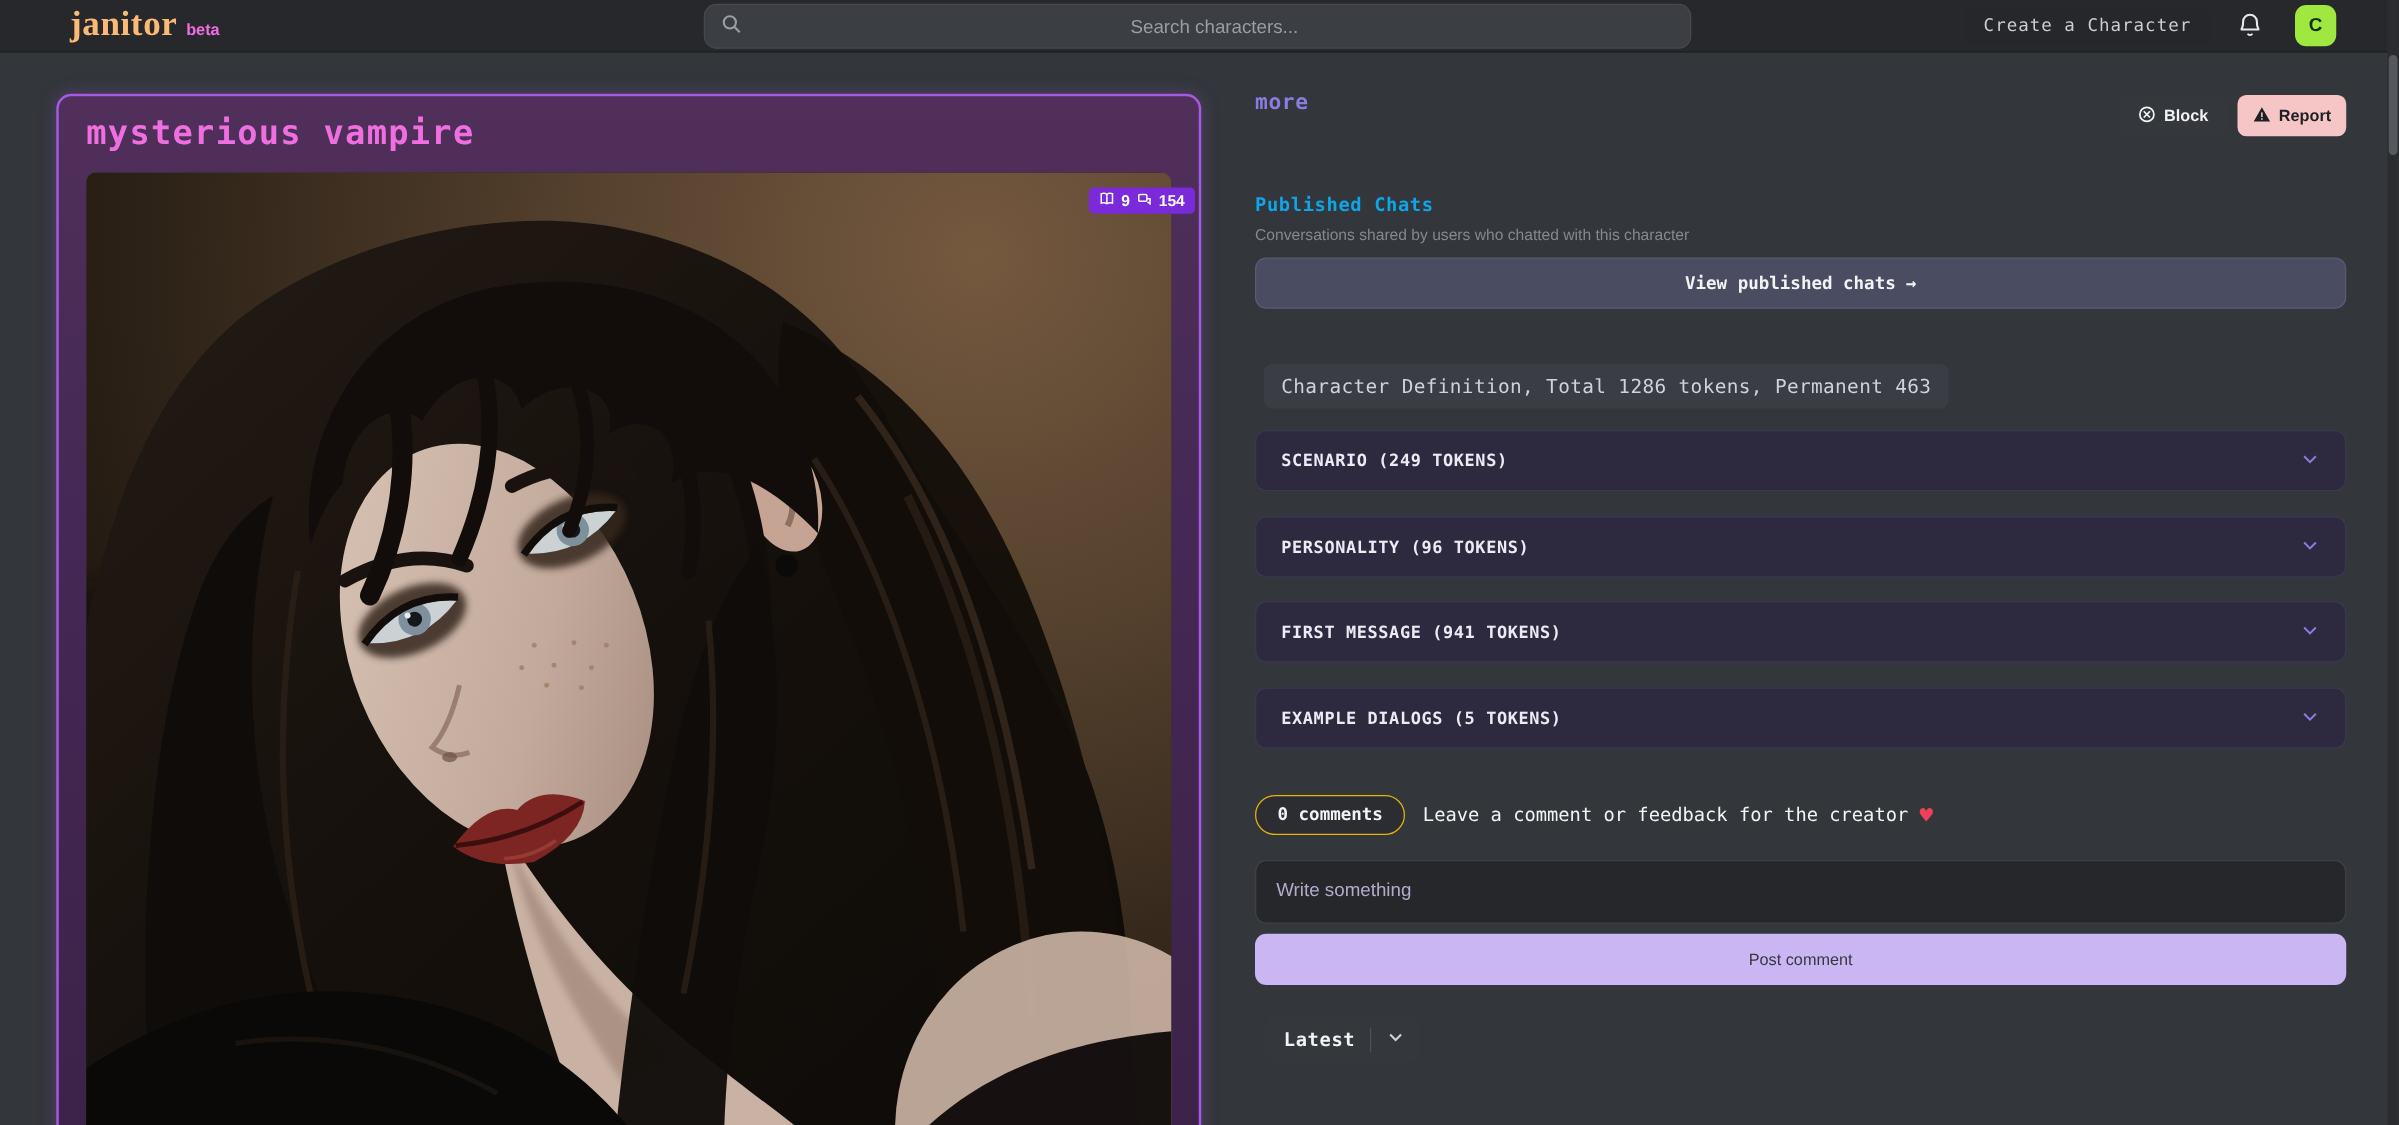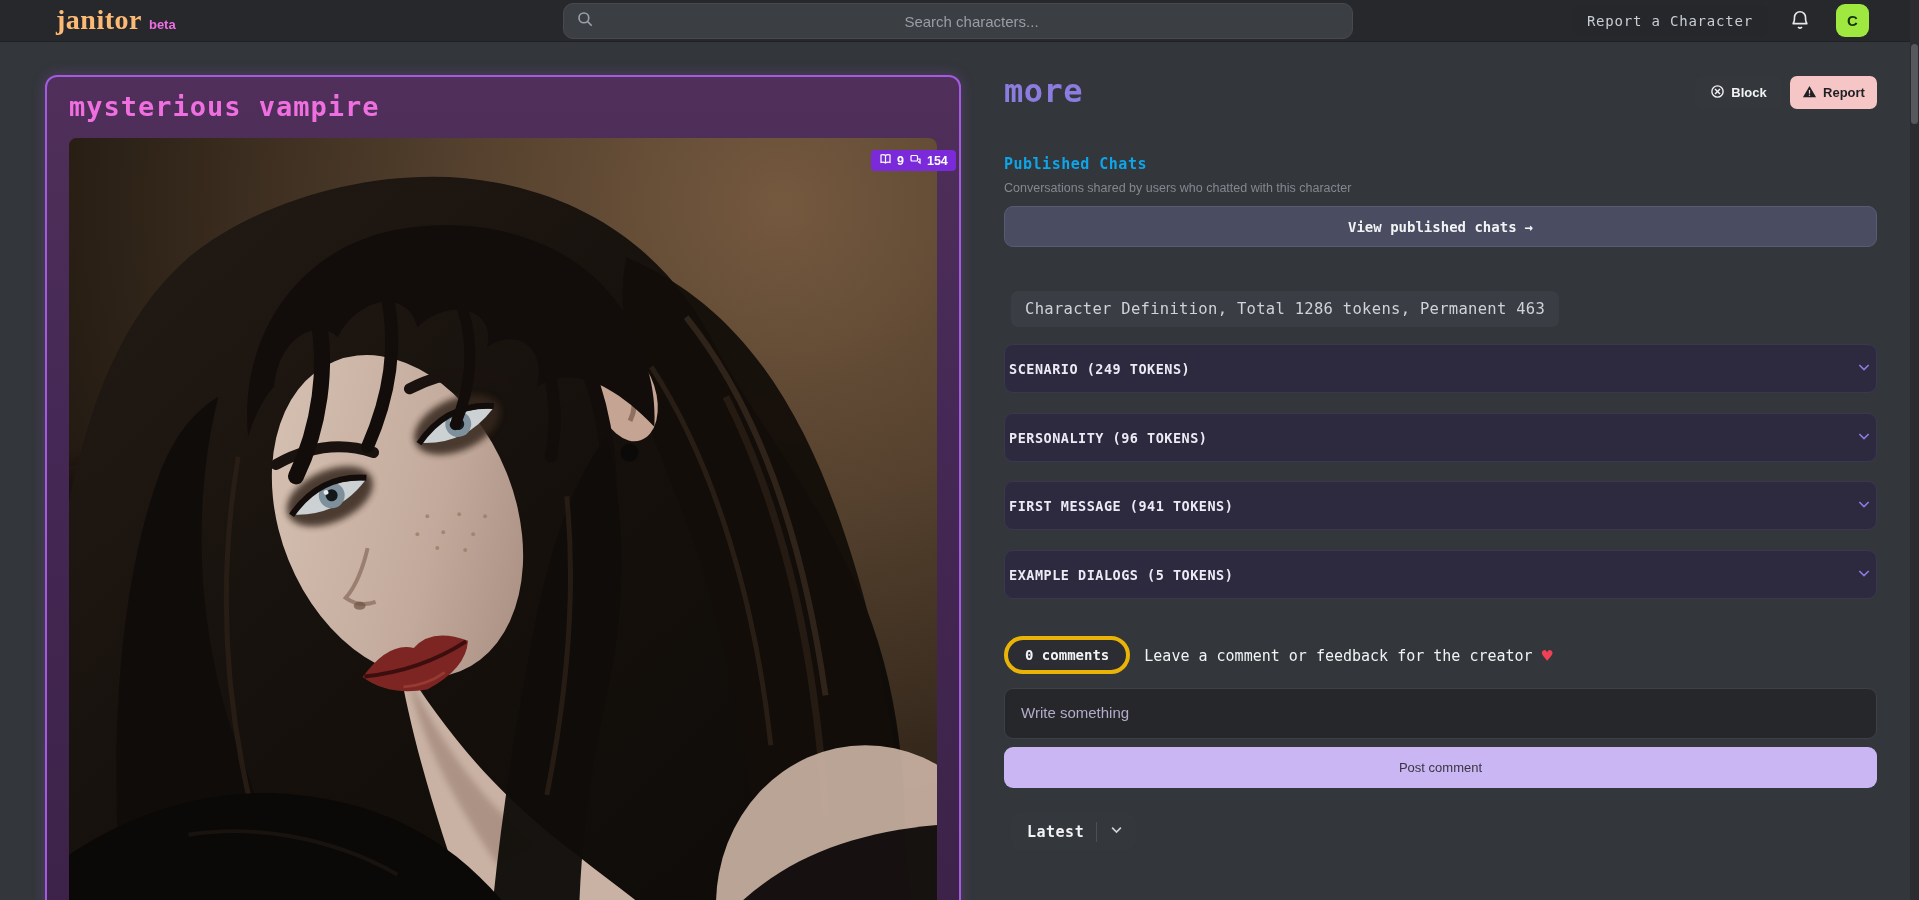--- a/index.html
+++ b/index.html
@@ -63,21 +63,21 @@
   .stat-badge {
     position:absolute; left:824px; top:73px; height:21px; z-index:6;
     background:#7a2ad8; border-radius:4px; padding:0 8px;
     display:flex; align-items:center; gap:5px;
     color:#fff; font-size:12.5px; font-weight:bold;
   }
   .stat-badge svg { flex:none; }
 
   
   .panel { position:absolute; left:1004px; top:0; width:873px; height:900px; z-index:5; }
-  .panel-title { position:absolute; top:72px; left:0; font-size:32px; font-weight:bold; color:#8b7ce0; letter-spacing:0.5px; }
+  .panel-title { position:absolute; top:72px; left:0; font-size:17px; font-weight:bold; color:#8b7ce0; letter-spacing:0.5px; }
   .btn-block {
     position:absolute; top:76px; left:691px; width:87px; height:33px;
     background:#34373c; border-radius:7px; display:flex; align-items:center; justify-content:center; gap:6px;
     color:#f2f3f5; font-size:13px; font-weight:bold; cursor:pointer;
   }
   .btn-report {
     position:absolute; top:76px; left:786px; width:87px; height:33px;
     background:#f6c5c5; border-radius:7px; display:flex; align-items:center; justify-content:center; gap:6px;
     color:#1e2023; font-size:13px; font-weight:bold; cursor:pointer;
   }
@@ -90,27 +90,27 @@
     color:#f2f3f5; font-size:14px; font-weight:bold; cursor:pointer;
   }
   .def-pill {
     position:absolute; top:291px; left:7px;
     background:#3a3d43; border-radius:7px; padding:9px 14px;
     color:#ced3d9; font-size:15.5px; letter-spacing:0.3px;
   }
   .accordion {
     position:absolute; left:0; width:873px; height:49px;
     background:#2d2a40; border:1px solid #3a374f; border-radius:9px;
-    display:flex; align-items:center; justify-content:space-between; padding:0 4px;
+    display:flex; align-items:center; justify-content:space-between; padding:0 20px;
     color:#eceaf4; font-size:13.5px; font-weight:bold; letter-spacing:0.5px; cursor:pointer;
   }
   .acc-1 { top:344px; } .acc-2 { top:413px; } .acc-3 { top:481px; } .acc-4 { top:550px; }
   .comments-row { position:absolute; top:636px; left:0; display:flex; align-items:center; gap:14px; }
   .comments-pill {
-    border:4px solid #eab308; background:#2b2d32; border-radius:999px;
+    border:1px solid #eab308; background:#2b2d32; border-radius:999px;
     padding:7px 17px; font-size:14px; font-weight:bold; color:#f2f3f5; cursor:pointer;
   }
   .comments-prompt { font-size:15px; color:#f2f3f5; }
   .heart { color:#ef4056; font-size:18px; vertical-align:-1px; }
   .comment-input {
     position:absolute; top:688px; left:0; width:873px; height:51px;
     background:#25272b; border:1px solid #3d4046; border-radius:9px;
     padding:15px 16px; font-family:"Liberation Sans",sans-serif; font-size:15px;
     color:#d6d2e6; resize:none; outline:none;
   }
@@ -143,21 +143,21 @@
   </div>
   <div class="searchbar">
     <span>
       <svg width="18" height="18" viewBox="0 0 24 24" fill="none" stroke="#9aa0a8" stroke-width="2.2">
         <circle cx="10.5" cy="10.5" r="6.5"></circle>
           <line x1="15.5" y1="15.5" x2="21" y2="21"></line>
       </svg>
     </span>
     <input type="text" placeholder="Search characters..." style="">
   </div>
-  <div class="create-btn tech">Report a Character</div>
+  <div class="create-btn tech">Create a Character</div>
   <div class="bell">
     <svg width="22" height="22" viewBox="0 0 24 24" fill="none" stroke="#e6e8eb" stroke-width="1.8">
       <path d="M18 9a6 6 0 1 0-12 0c0 6-2 7-2 7h16s-2-1-2-7"></path>
       <path d="M10 19.5a2.2 2.2 0 0 0 4 0"></path>
     </svg>
   </div>
   <div class="avatar">C</div>
 </div>
 
 <div class="card">

